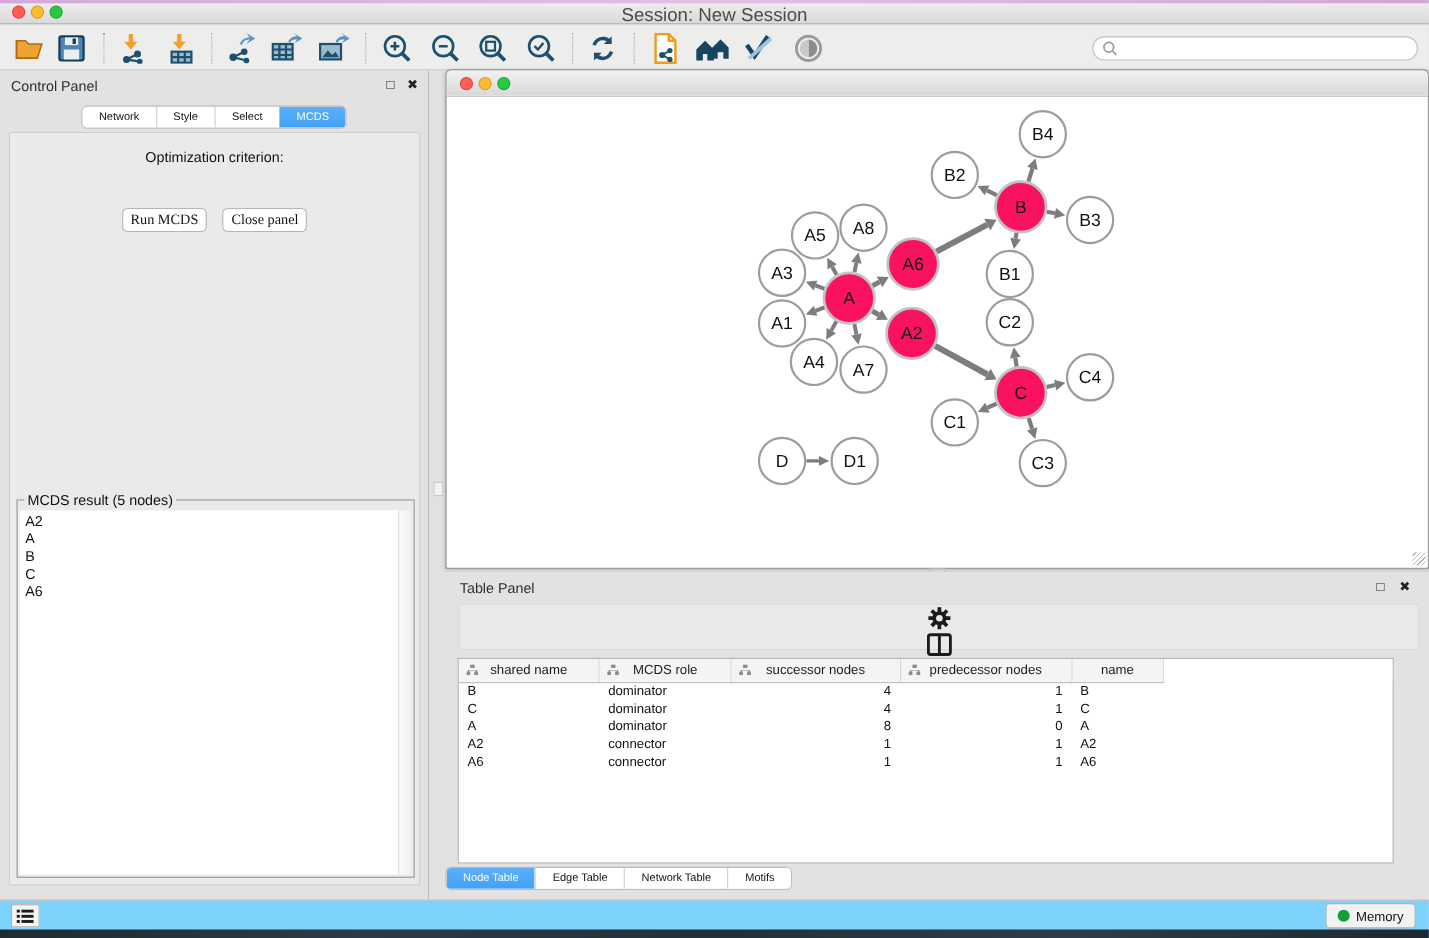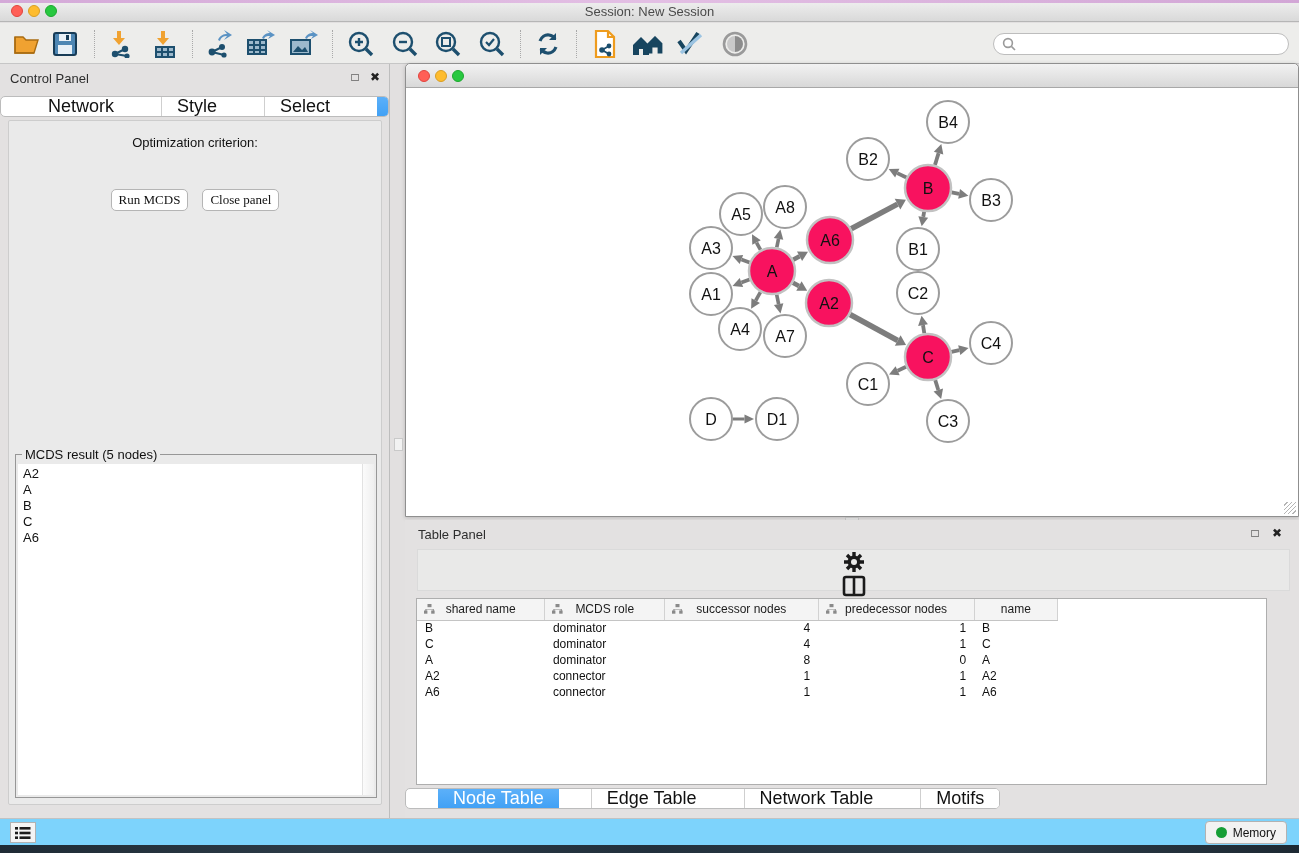--- a/index.html
+++ b/index.html
@@ -6,21 +6,21 @@
   html,body { width:1299px; height:853px; overflow:hidden; }
   body { font-family:"Liberation Sans", sans-serif; background:#e2e0e0; position:relative; }
 
   
   .wall-top { position:absolute; left:0; top:0; width:1299px; height:3px;
     background:linear-gradient(90deg,#d4a9d8,#e3bfe4,#d2a6d6); z-index:50; }
   .titlebar { position:absolute; left:0; top:0; width:1299px; height:22px;
     background:linear-gradient(#f0f0f0,#d9d9d9); border-bottom:1px solid #b6b6b6; z-index:40; }
   .tl-dot { position:absolute; top:5px; width:12px; height:12px; border-radius:50%; }
   .title-text { position:absolute; top:4px; width:100%; text-align:center;
-    font-size:13px; color:#4a4a4a; }
+    font-size:17px; color:#4a4a4a; }
 
   .toolbar { position:absolute; left:0; top:23px; width:1299px; height:41px;
     background:#ededeb; border-bottom:1px solid #c6c6c6; }
   .tb-btn { position:absolute; top:6px; width:34px; height:30px; display:flex;
     align-items:center; justify-content:center; cursor:default; }
   .tb-sep { position:absolute; top:7px; width:0; height:28px;
     border-left:1px dotted #a9a9a9; }
   .searchbox { position:absolute; right:10px; top:10px; width:296px; height:22px;
     background:#fff; border:1px solid #bdbdbd; border-radius:12px;
     display:flex; align-items:center; padding:0 8px; }
@@ -28,22 +28,22 @@
 
   
   .control-panel { position:absolute; left:0; top:64px; width:390px; height:754px;
     background:#e3e1e1; border-right:1px solid #bdbdbd; }
   .panel-title { position:absolute; left:10px; top:7px; font-size:13px; color:#2e2e2e; }
   .panel-wbtn { position:absolute; top:6px; font-size:12px; color:#222; width:16px;
     text-align:center; cursor:default; }
   .cp-tabs { position:absolute; left:0; top:32px; width:100%; display:flex; justify-content:center; }
   .seg-group { display:flex; height:21px; border:1px solid #bcbcbc; border-radius:5px;
     overflow:hidden; background:#fff; }
-  .seg-tab { padding:0 15px; font-size:18px; color:#111; background:#fff;
-    border-left:1px solid #cfcfcf; display:flex; align-items:center; cursor:default;margin-left:32px; }
+  .seg-tab { padding:0 15px; font-size:10px; color:#111; background:#fff;
+    border-left:1px solid #cfcfcf; display:flex; align-items:center; cursor:default; }
   .seg-tab:first-child { border-left:none; }
   .seg-tab.sel { color:#fff; border-left-color:transparent; }
   .cp-content { position:absolute; left:8px; top:56px; width:374px; height:685px;
     background:#eaeaea; border:1px solid #cdcdcd; border-radius:2px; }
   .opt-label { position:absolute; top:14px; width:100%; text-align:center;
     font-size:13px; color:#111; }
   .combo { position:absolute; left:35px; top:34px; width:312px; height:23px;
     background:#fff; border:1px solid #b8b8b8; border-radius:5px;
     display:flex; align-items:center; }
   .combo .val { flex:1; font-size:13px; color:#111; padding-left:9px; white-space:nowrap; }

